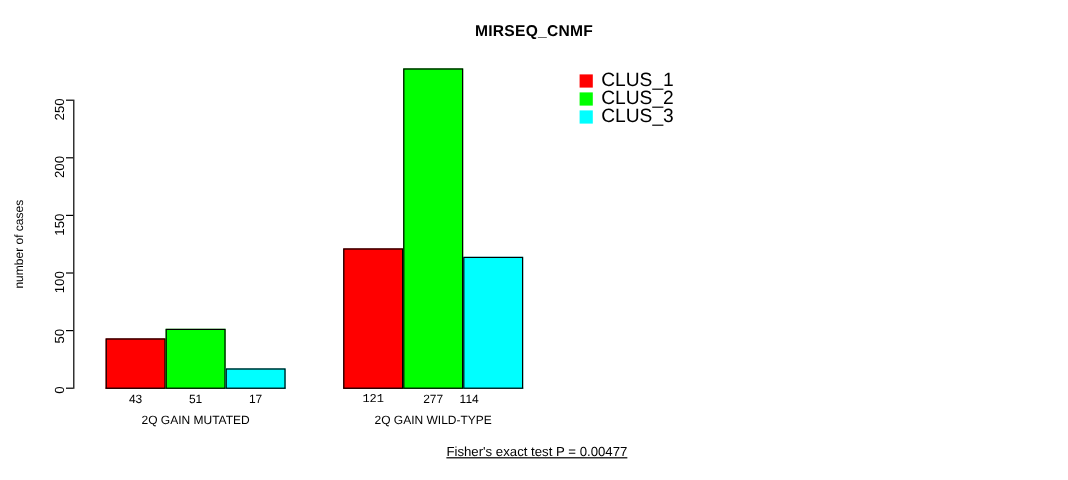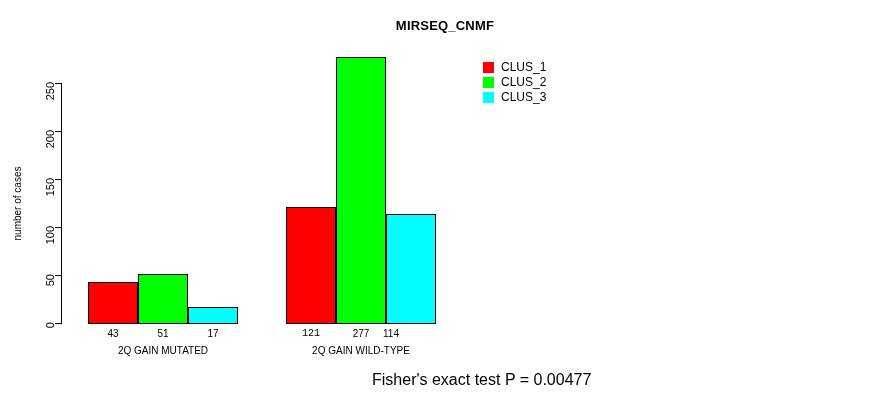--- a/index.html
+++ b/index.html
@@ -90,42 +90,43 @@
     white-space: nowrap;
   }
   .group-label {
     position: absolute;
     font-size: 10px;
     text-align: center;
     white-space: nowrap;
   }
   .footnote {
     position: absolute;
-    font-size: 16px;
+    font-size: 11px;
     white-space: nowrap;
+    text-decoration: underline;
   }
   
   #legend {
     position: absolute;
     left: 483px;
     top: 60px;
   }
   .legend-row {
     display: flex;
     align-items: center;
     height: 15px;
   }
   .legend-swatch {
     width: 11px;
     height: 11px;
     box-sizing: border-box;
     margin-right: 7px;
   }
   .legend-label {
-    font-size: 12px;
+    font-size: 16px;
     white-space: nowrap;
     line-height: 11px;
   }
 </style>
 </head>
 <body>
 
 <div id="chart-root">
 
   <div class="chart-title">MIRSEQ_CNMF</div>

